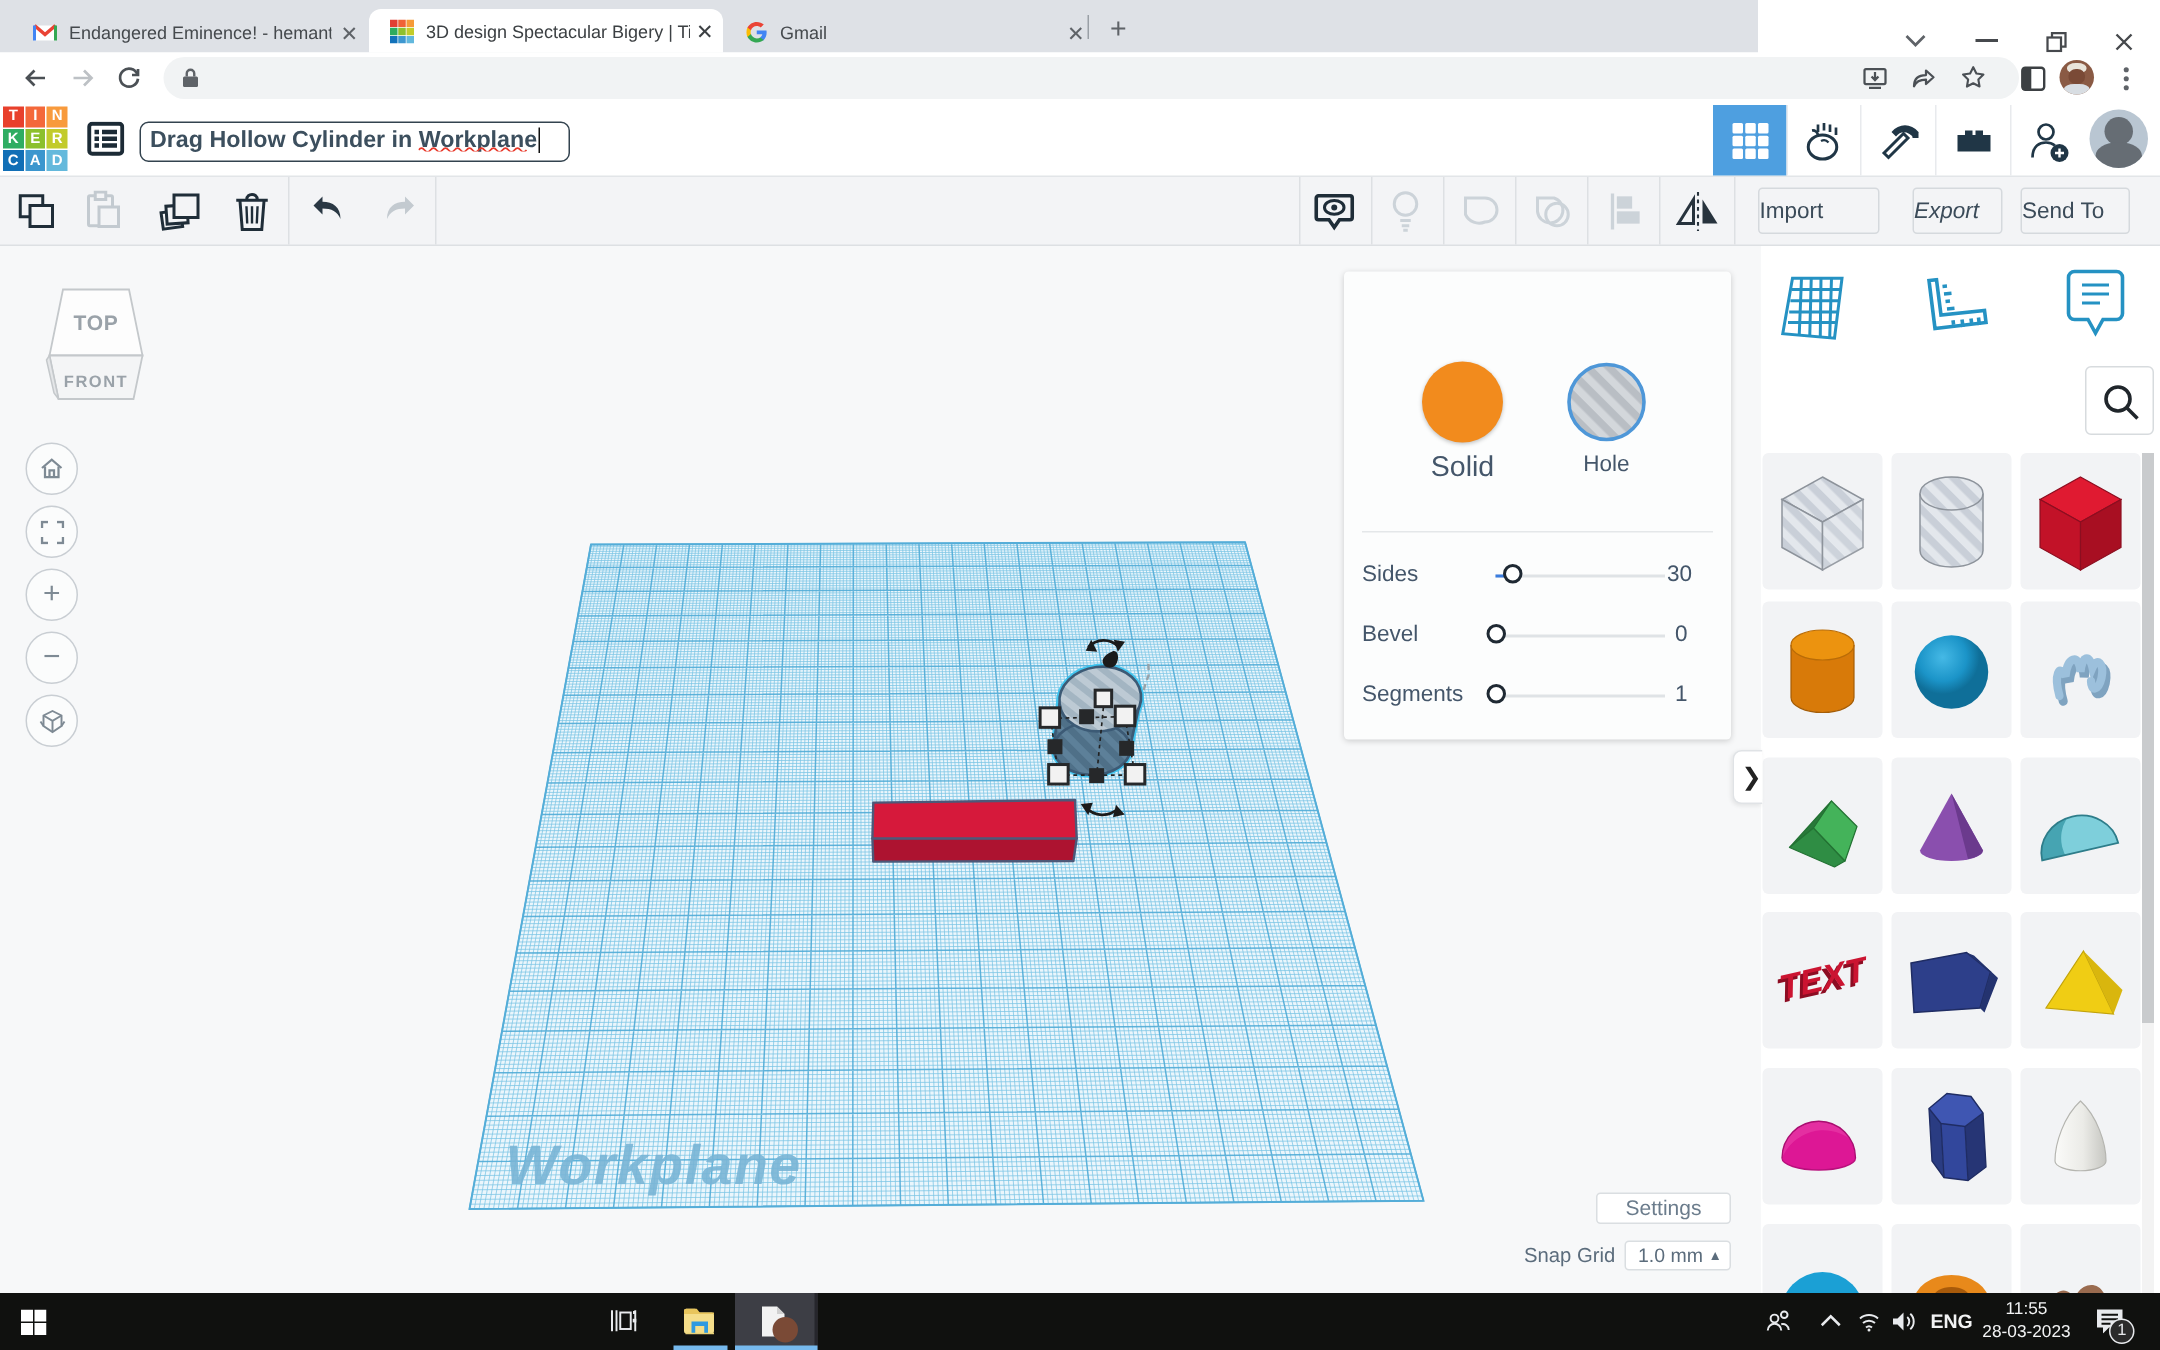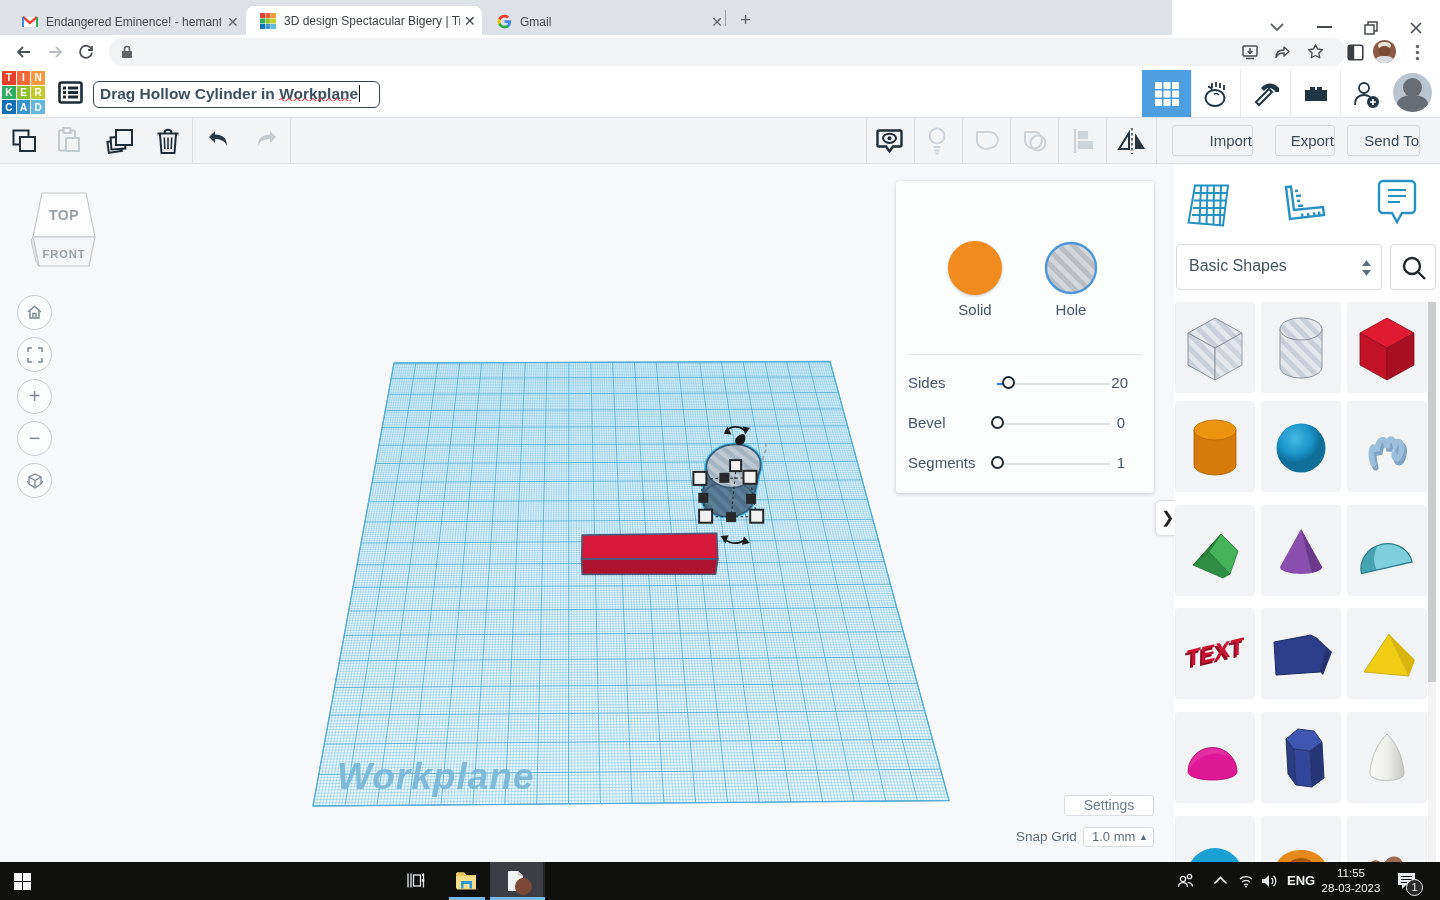--- a/index.html
+++ b/index.html
@@ -11,21 +11,21 @@
 #addrbar { left:0; top:35px; width:1440px; height:33px; background:#fff; }
 #urlpill { position:absolute; left:109px; top:3px; width:1237px; height:28px; background:#f1f3f4; border-radius:14px; }
 
 #tkheader { left:0; top:68px; width:1440px; height:50px; background:#fff; border-bottom:1px solid #e2e5e8; }
 #tklogo { position:absolute; left:2px; top:3px; width:43px; height:43px; display:grid; grid-template-columns:repeat(3,1fr); grid-template-rows:repeat(3,1fr); gap:1px; }
 #tklogo span { color:#fff; font-weight:bold; font-size:10px; display:flex; align-items:center; justify-content:center; }
 #title-input { position:absolute; left:93px; top:13px; width:287px; height:27px; border:1.5px solid #33434f; border-radius:6px; background:#fff; font-size:15.5px; font-weight:bold; color:#3c4f5e; line-height:24px; padding-left:6px; white-space:nowrap; }
 .hcell { position:absolute; top:2px; height:47px; border-left:1px solid #e8eaed; display:flex; align-items:center; justify-content:center; }
 
 #tktoolbar { left:0; top:118px; width:1440px; height:46px; background:#f3f4f6; border-bottom:1px solid #dde0e3; }
-.tbtn { position:absolute; top:7px; height:31px; border:1px solid #d5d9dd; border-radius:3px; background:transparent; color:#3b4b59; font-size:15px; text-align:right; }
+.tbtn { position:absolute; top:7px; height:31px; border:1px solid #d5d9dd; border-radius:3px; background:transparent; color:#3b4b59; font-size:15px; text-align:left; }
 .tdiv { position:absolute; top:0; width:1px; height:45px; background:#dde0e3; }
 
 #canvas { left:0; top:164px; width:1440px; height:698px; background:#f7f8f9; }
 #scene { position:absolute; left:0; top:0; }
 .navbtn { position:absolute; left:17px; width:35px; height:35px; border-radius:50%; border:1.5px solid #c9ced3; background:#fbfcfc; color:#8a949c; display:flex; align-items:center; justify-content:center; }
 
 #props { position:absolute; left:896px; top:17px; width:258px; height:312px; background:#fcfdfd; border-radius:3px; box-shadow:0 1px 4px rgba(0,0,0,0.18); }
 #props header { height:38px; background:#fff; border-bottom:1px solid #e4e7e9; border-radius:3px 3px 0 0; position:relative; }
 .slrow { position:absolute; left:12px; right:12px; height:20px; font-size:15px; color:#44566a; }
 .track { position:absolute; left:89px; top:9px; width:113px; height:2px; background:#dfe3e6; }
@@ -290,21 +290,21 @@
   <div class="tdiv" style="left:1106px;"></div>
   <svg style="position:absolute;left:1117px;top:9px" width="30" height="28" viewBox="0 0 30 28">
       <path d="M15 1 V27" stroke="#27333d" stroke-width="1.4" stroke-dasharray="2.5 2.5"></path>
       <path d="M12 6 V22 L2 22 Z" fill="none" stroke="#27333d" stroke-width="2"></path>
       <path d="M18 6 V22 L28 22 Z" fill="#27333d"></path>
     </svg>
   <div class="tdiv" style="left:1156px;"></div>
   <div class="tbtn" style="left:1172px;width:81px;">
     <span style="line-height:29px;">Import</span>
   </div>
-  <div class="tbtn" style="left:1275px;width:60px;"><span style="line-height:29px;">Export</span></div>
+  <div class="tbtn" style="left:1275px;width:60px;"><span style="line-height:29px;font-style:italic;">Export</span></div>
   <div class="tbtn" style="left:1347px;width:73px;"><span style="line-height:29px;">Send To</span></div>
 </div>
 
 <div class="abs" id="canvas">
 <svg id="scene" width="1440" height="698" viewBox="0 0 1440 698">
 <defs>
 <pattern id="holetop" patternUnits="userSpaceOnUse" width="9" height="9" patternTransform="rotate(-45)">
   <rect width="9" height="9" fill="#a3b5c2"></rect>
           <rect width="4.5" height="9" fill="#bdcad4"></rect>
 </pattern>
@@ -411,38 +411,38 @@
       </svg>
     </div>
 
   <div style="position:absolute;left:1064px;top:631px;width:90px;height:21px;background:#fff;border:1px solid #dadee1;border-radius:3px;text-align:center;font-size:14px;color:#6b7c8c;line-height:19px;">Settings</div>
   <div style="position:absolute;left:1016px;top:665px;font-size:13.5px;color:#5b6c7c;">Snap Grid</div>
   <div style="position:absolute;left:1083px;top:663px;width:71px;height:20px;background:#fff;border:1px solid #dadee1;border-radius:3px;font-size:13px;color:#5b6c7c;text-align:left;line-height:18px;padding-left:8px;">1.0 mm <span style="font-size:9px;position:relative;top:-1px;">▲</span></div>
 
   <div id="props">
 
     <div style="position:absolute;left:52px;top:60px;width:54px;height:54px;border-radius:50%;background:#f28b1d;box-shadow:0 1px 3px rgba(0,0,0,0.25);"></div>
-    <div style="position:absolute;left:38px;top:120px;width:82px;text-align:center;font-size:15px;color:#44566a;">Solid</div>
+    <div style="position:absolute;left:38px;top:120px;width:82px;text-align:center;font-size:19px;color:#44566a;">Solid</div>
     <svg style="position:absolute;left:146px;top:58px" width="58" height="58" viewBox="0 0 58 58">
       <defs>
           <pattern id="hp" patternUnits="userSpaceOnUse" width="10" height="10" patternTransform="rotate(-45)">
             <rect width="10" height="10" fill="#b9bec4"></rect>
             <rect width="5" height="10" fill="#d3d7db"></rect>
           </pattern>
         </defs>
       <circle cx="29" cy="29" r="25" fill="url(#hp)" stroke="#4e97d8" stroke-width="2.4"></circle>
     </svg>
     <div style="position:absolute;left:134px;top:120px;width:82px;text-align:center;font-size:15px;color:#44566a;">Hole</div>
     <div style="position:absolute;left:12px;top:173px;width:234px;height:1px;background:#e4e7e9;"></div>
     <div class="slrow" style="top:193px;">Sides
       <div class="track">
           <div style="position:absolute;left:0;top:0;width:14px;height:2px;background:#3a7de0;"></div>
           <div class="thumb" style="left:5px;"></div>
         </div>
-      <span style="position:absolute;right:14px;top:0;">20</span>
+      <span style="position:absolute;right:14px;top:0;">30</span>
     </div>
     <div class="slrow" style="top:233px;">Bevel
       <div class="track">
           <div class="thumb" style="left:-6px;"></div>
         </div>
       <span style="position:absolute;right:17px;top:0;">0</span>
     </div>
     <div class="slrow" style="top:273px;">Segments
       <div class="track">
           <div class="thumb" style="left:-6px;"></div>
@@ -457,27 +457,20 @@
         <path d="M7.5 9 L40 9 M6.6 16.5 L39 16.5 M5.8 24 L38.3 24 M5 31 L37.5 31 M14 1.5 L12.5 39 M20.5 1.5 L19.5 40 M27 1.5 L26.5 40.5 M34 1.5 L32.8 41"></path>
       </svg>
     <svg style="position:absolute;left:108px;top:21px" width="45" height="43" viewBox="0 0 45 43" fill="none" stroke="#2592c3" stroke-width="2.4">
         <path d="M4 2 L8 34 L42 30 L41 22 L12 25 L9 1.5 Z"></path>
         <path d="M13 6 l3 -0.3 M14 11 l5 -0.5 M15 16 l3 -0.3 M16 21 l5 -0.5 M20 28.5 l0.4 3 M26 28 l0.7 5 M32 27.3 l0.4 3 M37 26.7 l0.6 5"></path>
       </svg>
     <svg style="position:absolute;left:203px;top:15px" width="40" height="48" viewBox="0 0 40 48" fill="none" stroke="#2592c3" stroke-width="2.4">
         <path d="M6 2 h28 a4 4 0 0 1 4 4 v24 a4 4 0 0 1 -4 4 h-9 l-5 9 l-5 -9 h-9 a4 4 0 0 1 -4 -4 v-24 a4 4 0 0 1 4 -4 Z"></path>
         <path d="M11 11 h18 M11 17 h18 M11 23 h12" stroke-width="2"></path>
       </svg>
-    <div style="position:absolute;left:2px;top:80px;width:206px;height:46px;background:#fff;border:1px solid #d7dbde;border-radius:4px;">
-      <span style="position:absolute;left:12px;top:12px;font-size:16px;color:#43555f;">Basic Shapes</span>
-      <svg style="position:absolute;right:9px;top:14px" width="11" height="18" viewBox="0 0 11 18">
-          <path d="M1 7 L5.5 1.5 L10 7 Z" fill="#5b6b77"></path>
-          <path d="M1 11 L5.5 16.5 L10 11 Z" fill="#5b6b77"></path>
-        </svg>
-    </div>
     <div style="position:absolute;left:216px;top:80px;width:46px;height:46px;background:#fff;border:1px solid #d7dbde;border-radius:4px;">
       <svg style="position:absolute;left:10px;top:10px" width="26" height="26" viewBox="0 0 26 26" fill="none" stroke="#20262b" stroke-width="2.4">
           <circle cx="11" cy="11" r="8"></circle>
           <path d="M17 17 L24 24"></path>
         </svg>
     </div>
 
     <div style="position:absolute;left:254px;top:138px;width:8px;height:560px;background:#f3f3f3;"></div>
     <div style="position:absolute;left:254px;top:138px;width:8px;height:380px;background:#c9cbcd;"></div>
   </div>

